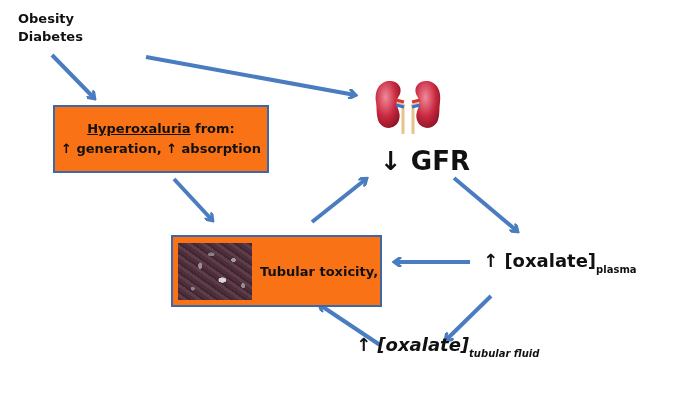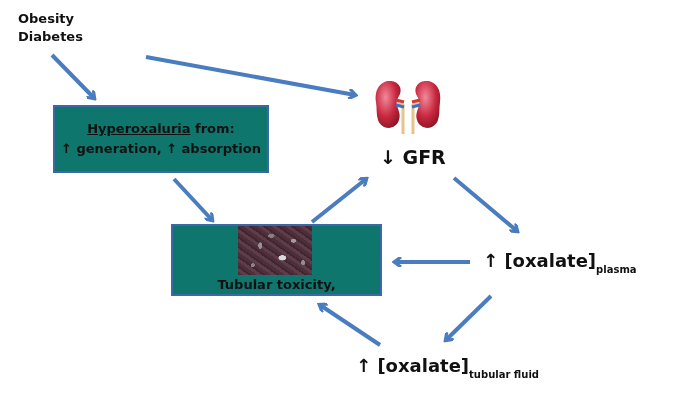--- a/index.html
+++ b/index.html
@@ -1,40 +1,40 @@
 <!DOCTYPE html>
 <html><head>
 <meta charset="utf-8">
 <style>
   html, body { margin: 0; padding: 0; background: #ffffff; }
   body { width: 691px; height: 400px; position: relative; overflow: hidden;
          font-family: "DejaVu Sans", "Liberation Sans", sans-serif; color: #111; }
   .abs { position: absolute; }
   #arrows { position: absolute; left: 0; top: 0; }
   .risk { left: 18px; top: 10px; font-weight: bold; font-size: 13px; line-height: 18px; }
-  .box { border: 2.5px solid #3d68a8; background: #0f766e; box-sizing: border-box; }
+  .box { border: 2.5px solid #3d68a8; background: #f97316; box-sizing: border-box; }
   .hyper { left: 53px; top: 105px; width: 216px; height: 68px;
            display: flex; flex-direction: column; align-items: center; justify-content: center;
            font-weight: bold; font-size: 13px; line-height: 20px; }
   .hyper .u { text-decoration: underline; }
-  .tub { left: 171px; top: 224px; width: 211px; height: 72px; display: flex; align-items: center; flex-direction: column; }
+  .tub { left: 171px; top: 235px; width: 211px; height: 72px; display: flex; align-items: center; }
   .tissue { width: 74px; height: 57px; margin-left: 5px; margin-right: 8px; position: relative; overflow: hidden;
             background:
               radial-gradient(ellipse 6px 4px at 60% 65%, #d9d9d9 60%, transparent 70%),
               radial-gradient(ellipse 3px 5px at 30% 40%, #9a8f92 60%, transparent 70%),
               radial-gradient(ellipse 4px 3px at 75% 30%, #a59aa0 60%, transparent 70%),
               radial-gradient(ellipse 3px 3px at 20% 80%, #8f8489 60%, transparent 70%),
               radial-gradient(ellipse 5px 3px at 45% 20%, #8b7f85 60%, transparent 70%),
               radial-gradient(ellipse 3px 4px at 88% 75%, #968b90 60%, transparent 70%),
               repeating-linear-gradient(35deg, #4c2f3a 0 3px, #5e3c49 3px 6px, #3f2630 6px 8px),
               #4e3240; }
   .tub-text { font-weight: bold; font-size: 13px; line-height: 19px; }
-  .gfr { left: 380px; top: 146px; font-weight: bold; font-size: 19px; }
+  .gfr { left: 380px; top: 146px; font-weight: bold; font-size: 26px; }
   .oxp { left: 483px; top: 250px; font-weight: bold; font-size: 18px; white-space: nowrap; }
-  .oxt { left: 356px; top: 355px; font-weight: bold; font-size: 18px; white-space: nowrap; }
+  .oxt { left: 356px; top: 334px; font-weight: bold; font-size: 18px; white-space: nowrap; font-style: italic; }
   .sub { font-size: 10px; vertical-align: -6px; }
   .kidney { left: 372px; top: 78px; }
 </style>
 </head>
 <body>
 
 <svg id="arrows" width="691" height="400">
   <defs>
     <marker id="ah" markerWidth="10" markerHeight="10" refX="7" refY="5" orient="auto" markerUnits="userSpaceOnUse">
       <path d="M1,0 L8,5 L1,10" fill="none" stroke="#4a7cc0" stroke-width="3.2" stroke-linejoin="miter"></path>

